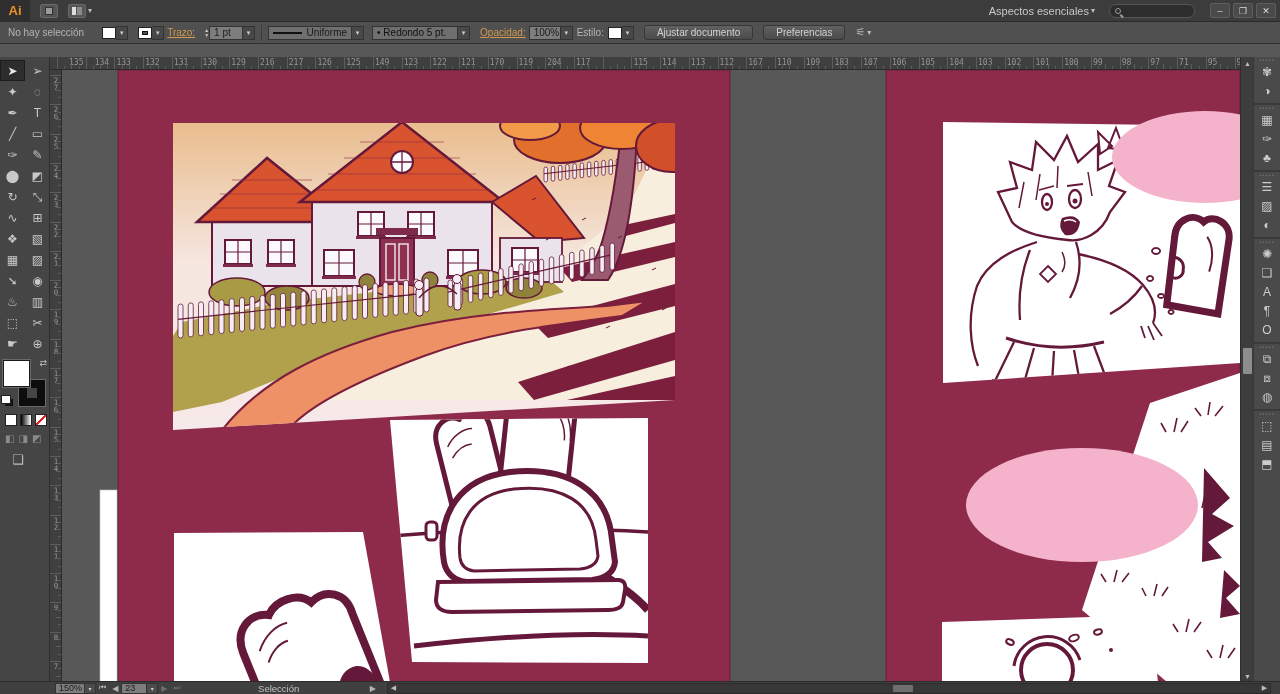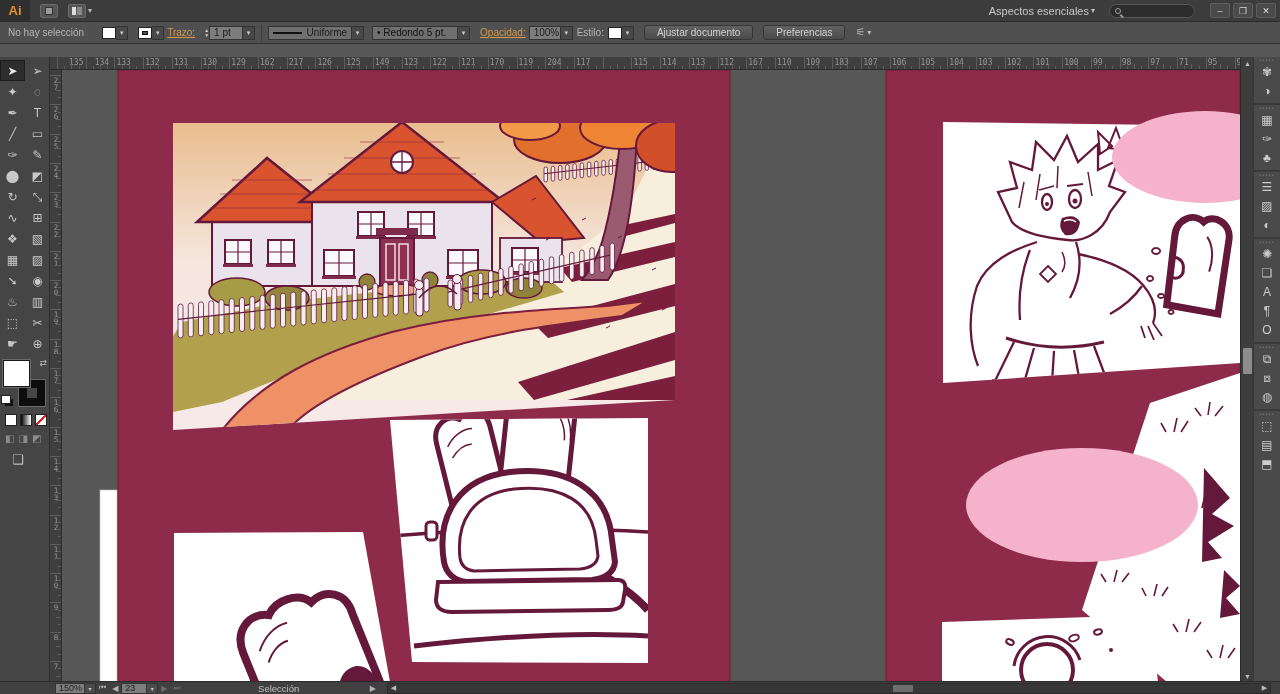--- a/index.html
+++ b/index.html
@@ -210,21 +210,21 @@
       <span class="rnum" style="left: 152.6px; top: 1px;">130</span>
       <i class="htick" style="left: 150.6px; height: 12px;"></i>
       <i class="htick" style="left: 157.78px; height: 3px;"></i>
       <i class="htick" style="left: 164.96px; height: 5px;"></i>
       <i class="htick" style="left: 172.14px; height: 3px;"></i>
       <span class="rnum" style="left: 181.32px; top: 1px;">129</span>
       <i class="htick" style="left: 179.32px; height: 12px;"></i>
       <i class="htick" style="left: 186.5px; height: 3px;"></i>
       <i class="htick" style="left: 193.68px; height: 5px;"></i>
       <i class="htick" style="left: 200.86px; height: 3px;"></i>
-      <span class="rnum" style="left: 210.04px; top: 1px;">162</span>
+      <span class="rnum" style="left: 210.04px; top: 1px;">216</span>
       <i class="htick" style="left: 208.04px; height: 12px;"></i>
       <i class="htick" style="left: 215.22px; height: 3px;"></i>
       <i class="htick" style="left: 222.4px; height: 5px;"></i>
       <i class="htick" style="left: 229.58px; height: 3px;"></i>
       <span class="rnum" style="left: 238.76px; top: 1px;">217</span>
       <i class="htick" style="left: 236.76px; height: 12px;"></i>
       <i class="htick" style="left: 243.94px; height: 3px;"></i>
       <i class="htick" style="left: 251.12px; height: 5px;"></i>
       <i class="htick" style="left: 258.3px; height: 3px;"></i>
       <span class="rnum" style="left: 267.48px; top: 1px;">126</span>

